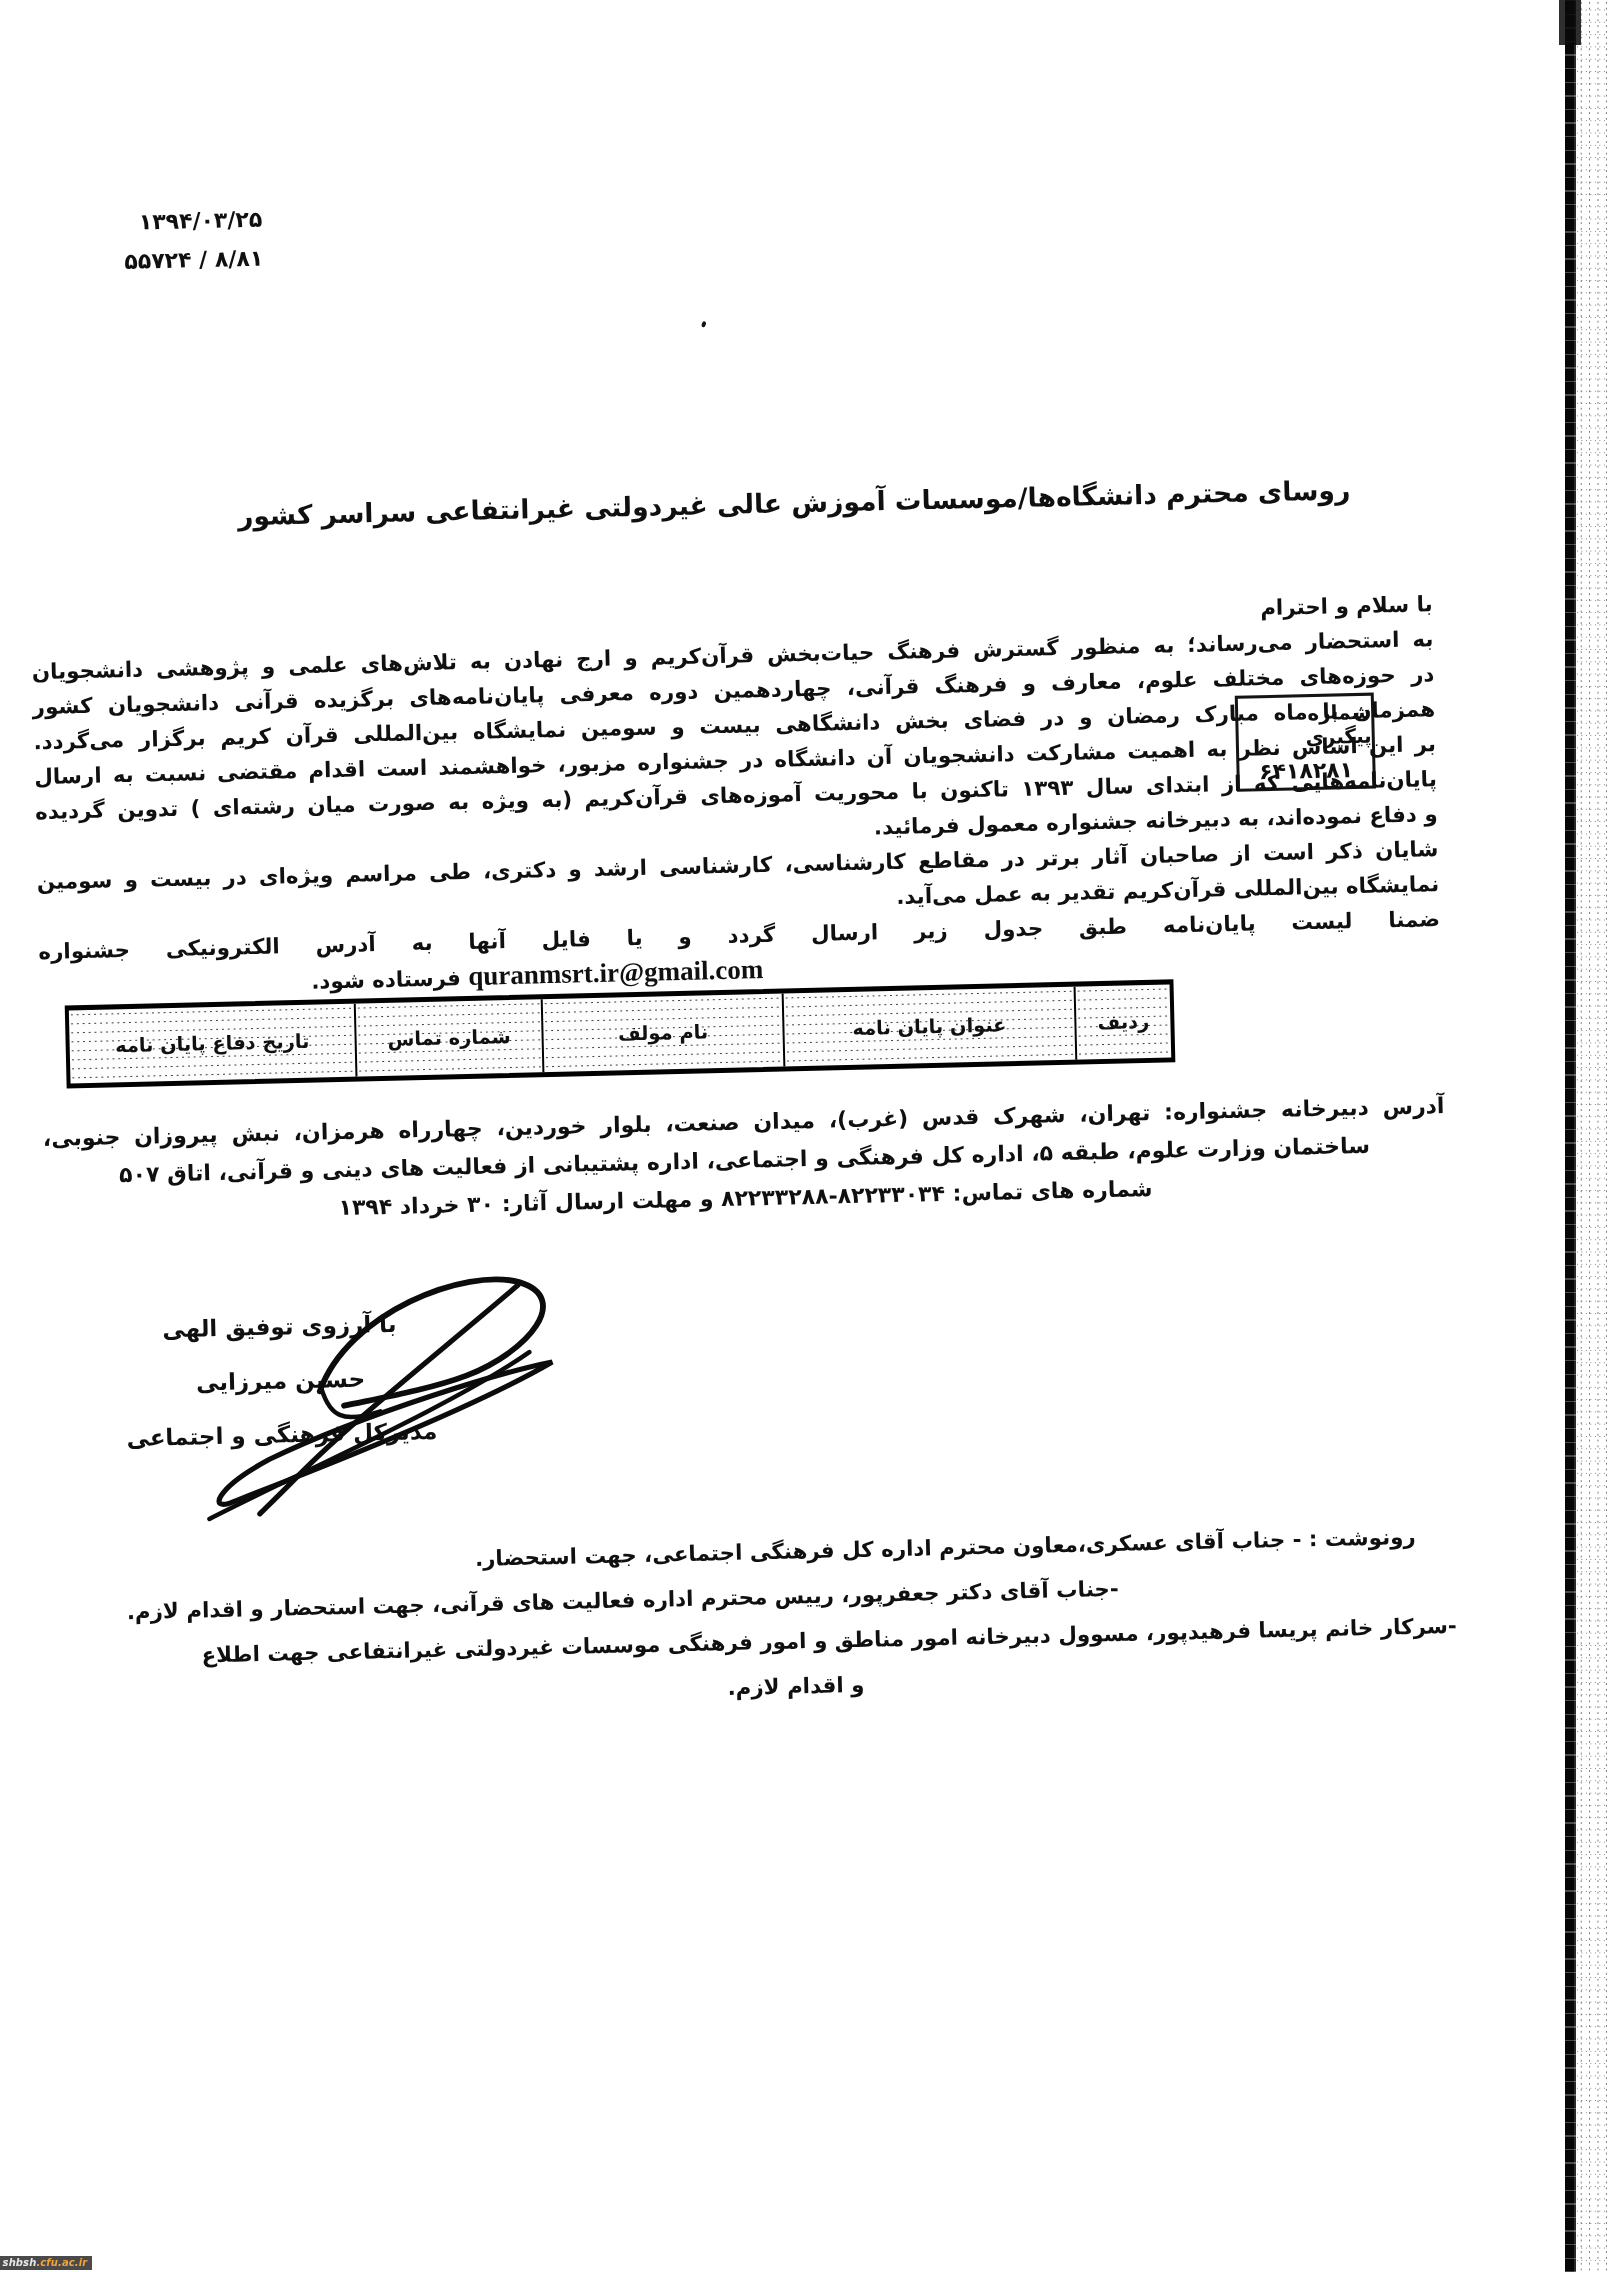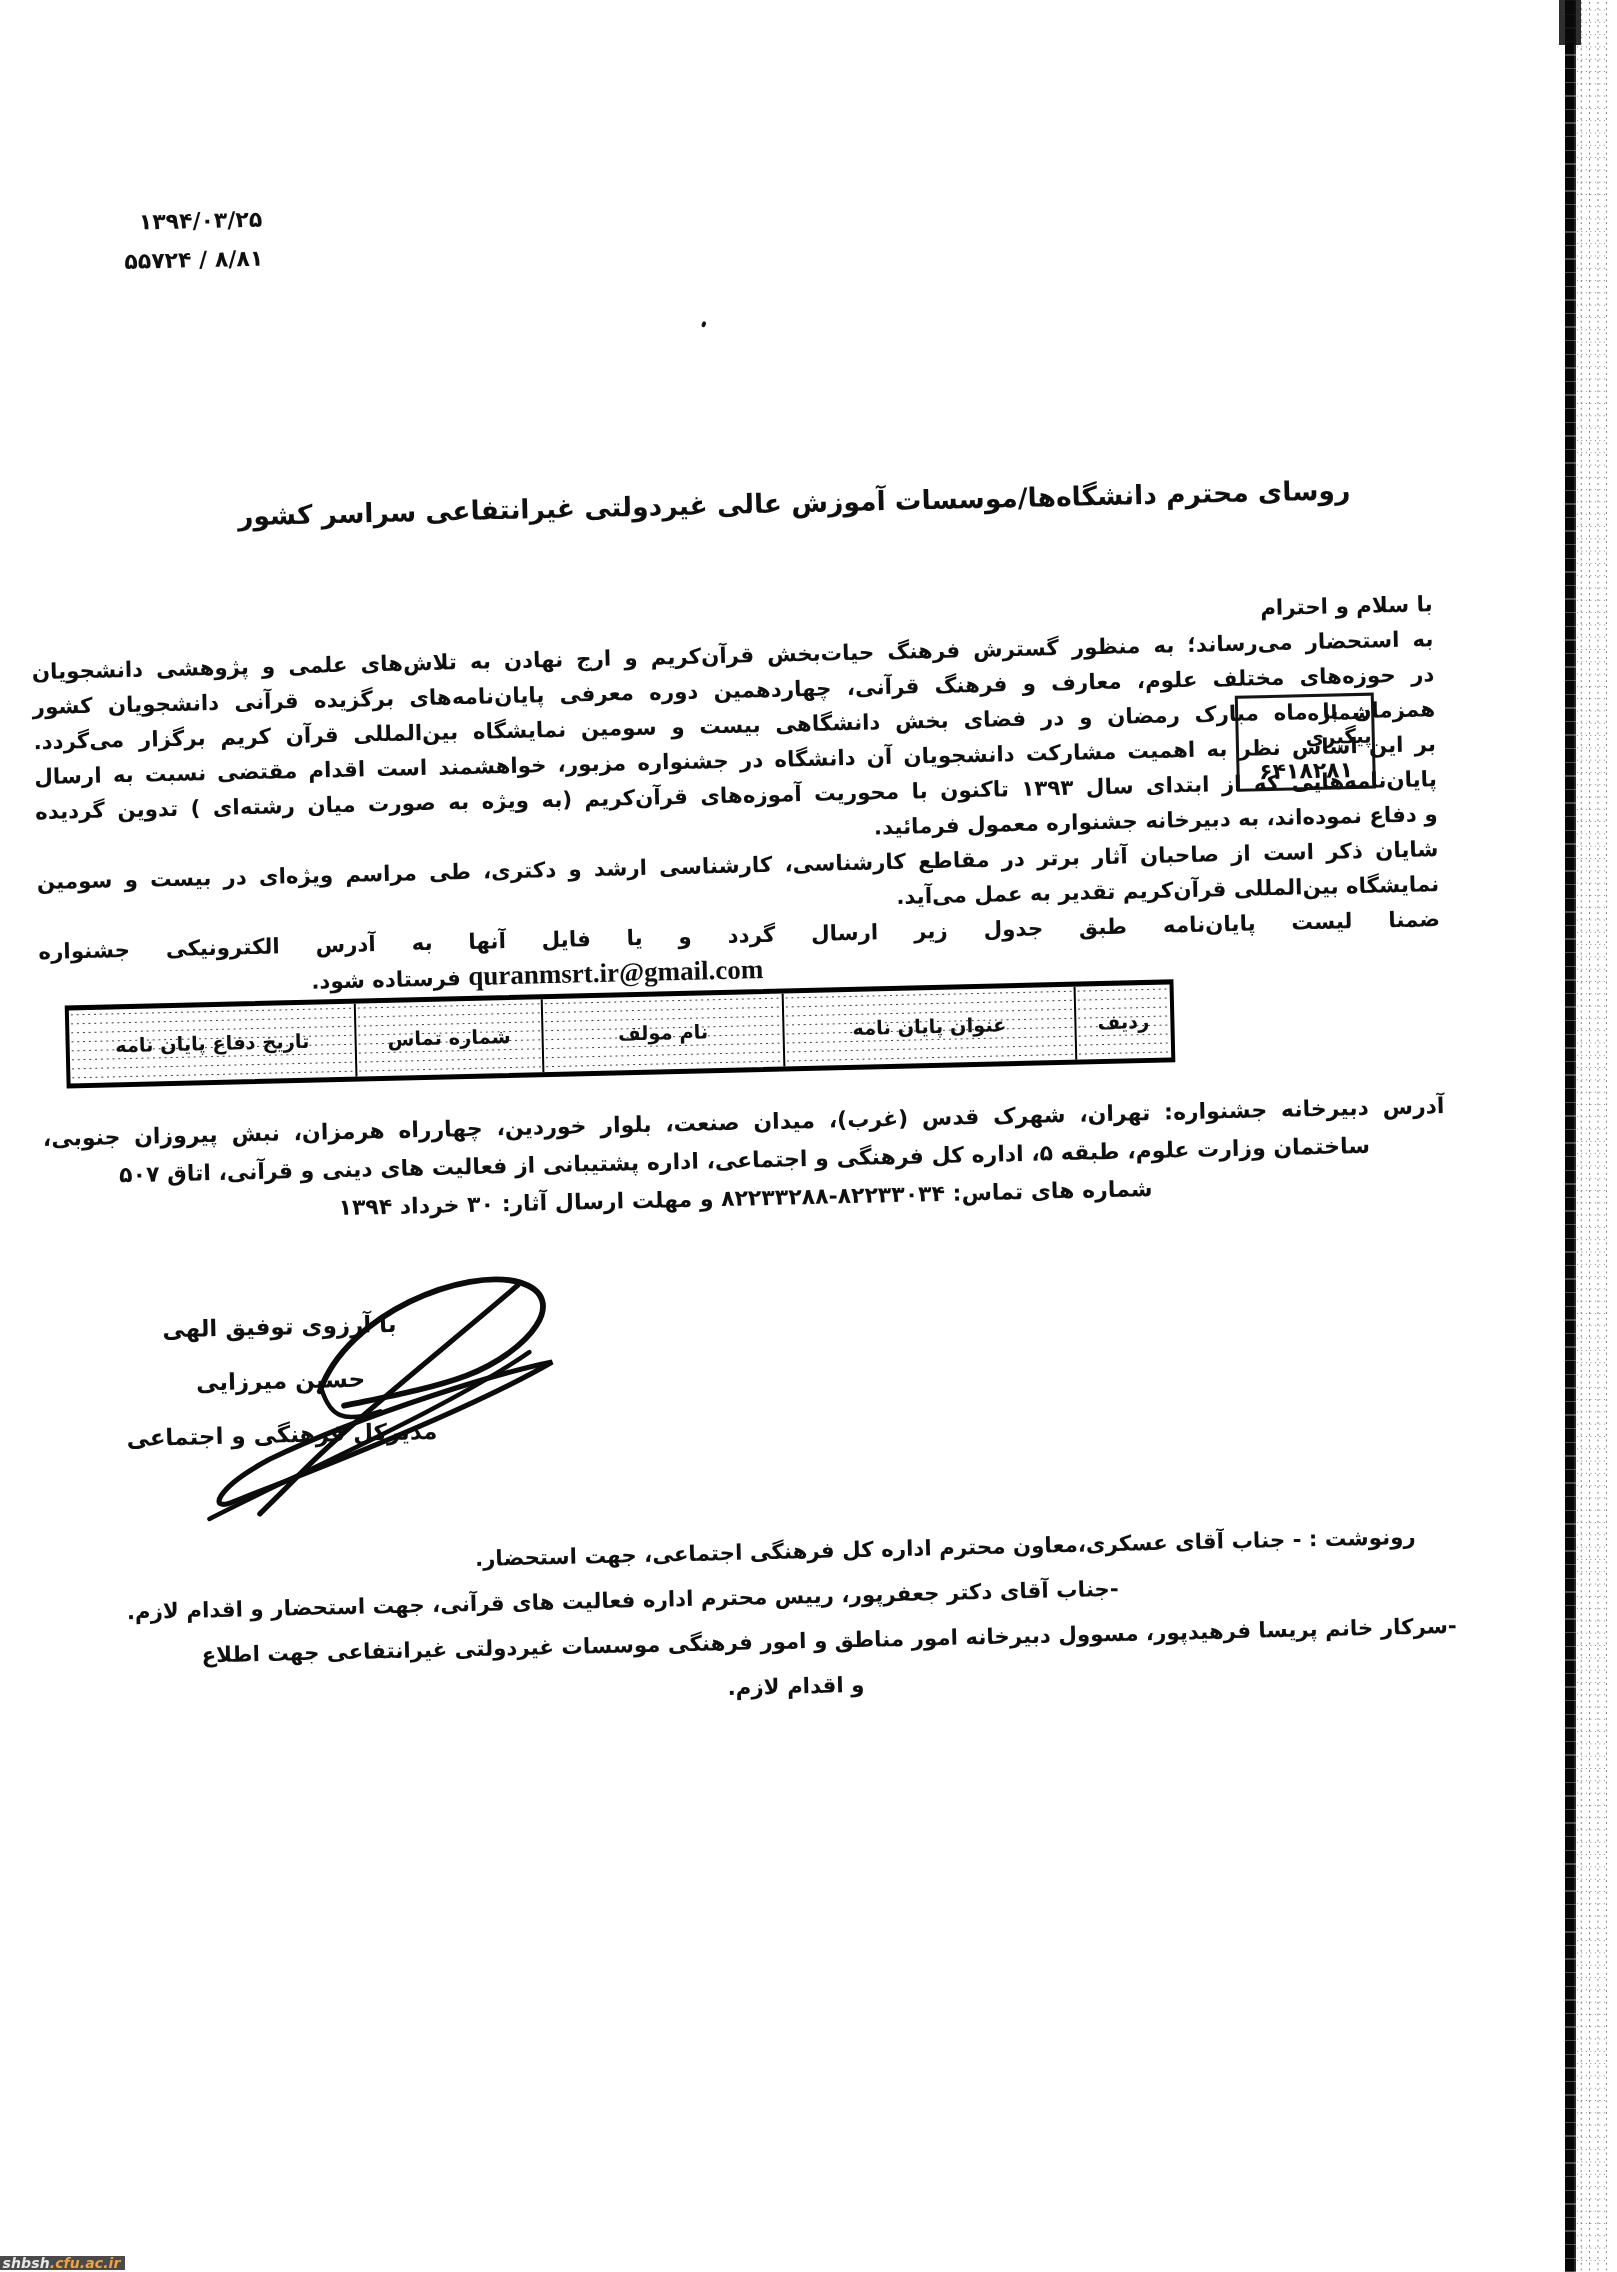--- a/index.html
+++ b/index.html
@@ -109,21 +109,21 @@
   }
   .cc-1{padding-right:39px;}
   .cc-2{padding-right:337px;}
   .cc-3{padding-right:0;}
   .cc-4{text-align:center;padding-left:78px;}
   
   .watermark{
     position:absolute;left:0;bottom:3.2px;height:14.3px;padding:0 4.5px 0 2.6px;
     background:#4a4a4a;display:flex;align-items:center;
     font-family:"DejaVu Sans", sans-serif;
-    font-size:14px;font-weight:700;font-style:italic;letter-spacing:0.1px;
+    font-size:10px;font-weight:700;font-style:italic;letter-spacing:0.1px;
     direction:ltr;
   }
   .wm-prefix{color:#e8e8e8;}
   .wm-suffix{color:#f2a33c;}
 </style>
 </head>
 <body>
 
 <div class="page">
 

